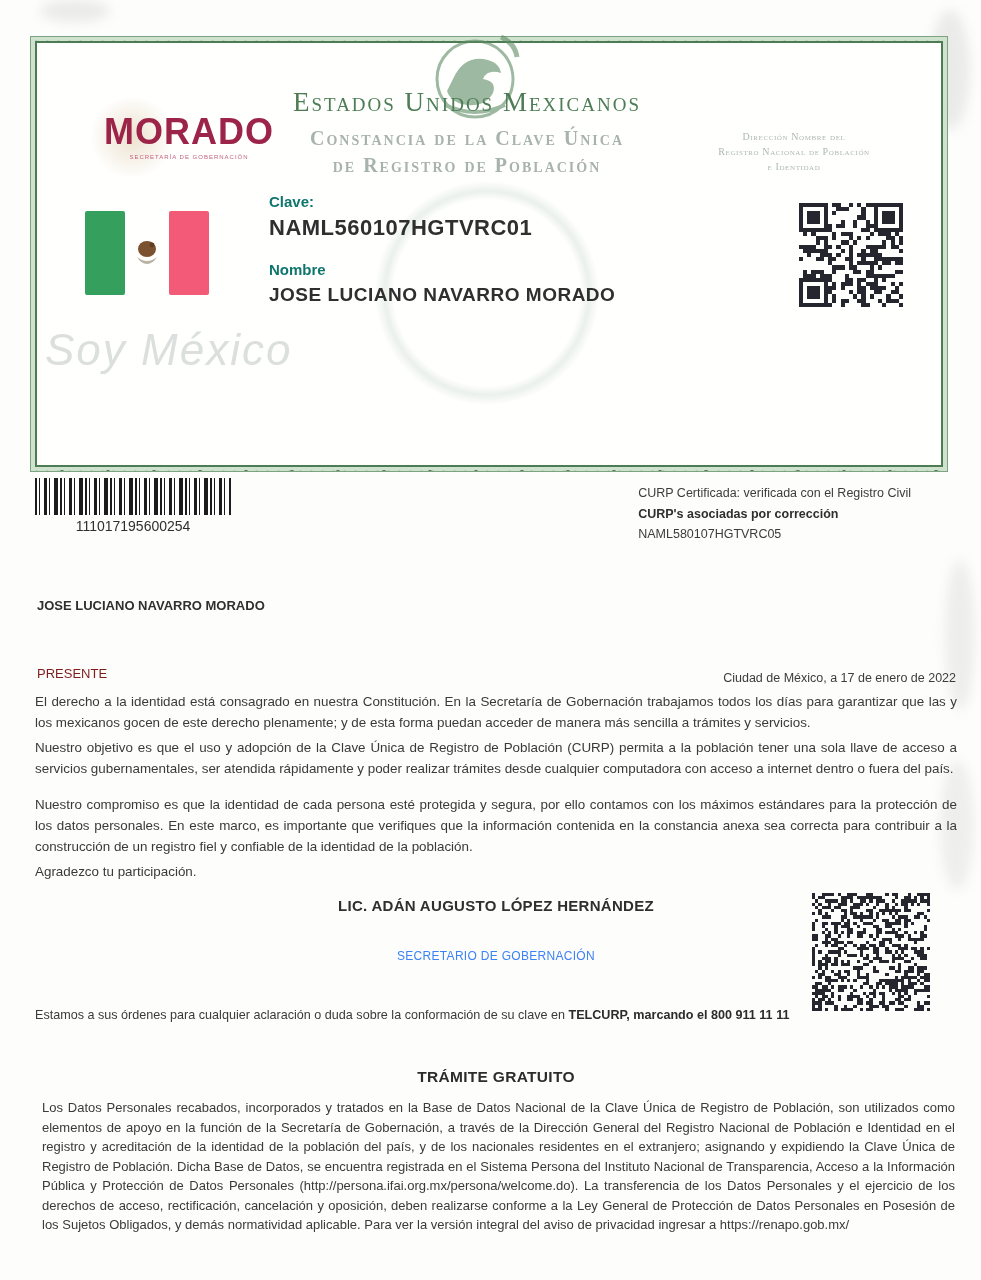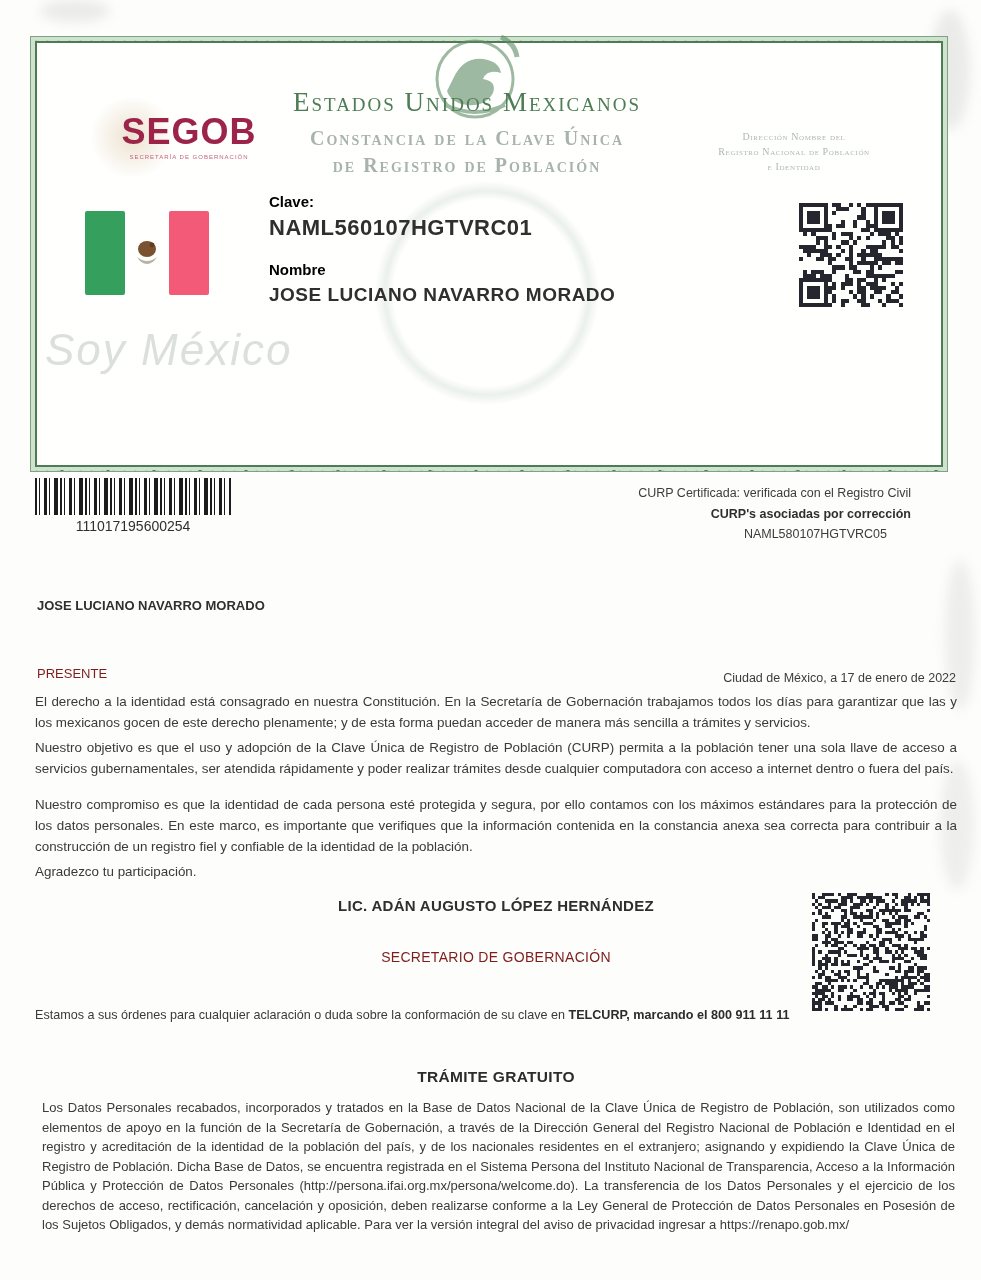--- a/index.html
+++ b/index.html
@@ -56,21 +56,21 @@
     position:absolute;right:42px;top:86px;width:210px;text-align:center;
     font-family:"Liberation Serif",serif;font-variant:small-caps;
     font-size:10px;line-height:1.5;color:#aeb9b1;letter-spacing:.6px;
   }
   .flag{position:absolute;left:48px;top:168px;width:124px;height:84px;display:flex;}
   .flag .g{width:40px;height:100%;background:#35a05d;border-radius:2px;}
   .flag .w{width:44px;height:100%;position:relative;}
   .flag .p{width:40px;height:100%;background:#f25a78;border-radius:2px;}
   .flag-eagle{position:absolute;left:8px;top:26px;}
   .clave-block{position:absolute;left:232px;top:150px;}
-  .field-label{font-size:15px;font-weight:bold;color:#000000;}
+  .field-label{font-size:15px;font-weight:bold;color:#0f766e;}
   .clave-value{font-size:22px;font-weight:bold;color:#2f2f2f;letter-spacing:.5px;margin-top:5px;}
   .nombre-block{position:absolute;left:232px;top:218px;}
   .nombre-value{font-size:19px;font-weight:bold;color:#2f2f2f;letter-spacing:.5px;margin-top:6px;}
   .qr1{position:absolute;right:38px;top:160px;width:104px;height:104px;}
   .watermark{
     position:absolute;left:8px;top:282px;
     font-size:44px;font-style:italic;color:#dbdfdd;letter-spacing:2px;white-space:nowrap;
   }
   .fields-row{position:absolute;left:232px;top:328px;display:flex;}
   .frow-col{margin-right:0;}
@@ -82,33 +82,33 @@
 
   
   .barcode{
     position:absolute;left:35px;top:478px;width:196px;height:37px;
     background:repeating-linear-gradient(90deg,
       #1c1c1c 0 2px,#fff 2px 4px,#1c1c1c 4px 5px,#fff 5px 9px,
       #1c1c1c 9px 12px,#fff 12px 14px,#1c1c1c 14px 15px,#fff 15px 19px,
       #1c1c1c 19px 23px,#fff 23px 25px);
   }
   .barcode-num{position:absolute;left:35px;top:518px;width:196px;text-align:center;font-size:14px;color:#2f2f2f;}
-  .cert-info{position:absolute;right:70px;top:486px;text-align:right;}
+  .cert-info{position:absolute;right:70px;top:486px;text-align:left;}
   .cert-info .l1{font-size:12.5px;color:#3c3c3c;margin-bottom:7px;}
   .cert-info .l2{font-size:12.5px;font-weight:bold;color:#2f2f2f;margin-bottom:6px;}
   .cert-info .l3{font-size:12.5px;color:#3c3c3c;padding-right:24px;}
 
   
   .addressee{position:absolute;left:37px;top:598px;font-size:13px;font-weight:bold;color:#2f2f2f;}
   .presente{position:absolute;left:37px;top:666px;font-size:13px;color:#7f1d1d;}
   .dateline{position:absolute;right:25px;top:671px;font-size:12.5px;color:#3c3c3c;}
   .para{position:absolute;left:35px;width:922px;font-size:13.4px;line-height:1.55;text-align:justify;color:#3a3a3a;}
   .p1{top:692px;} .p2{top:738px;} .p3{top:795px;} .p4{top:862px;text-align:left;}
   .sig-name{position:absolute;left:35px;top:897px;width:922px;text-align:center;font-size:15px;font-weight:bold;color:#2f2f2f;letter-spacing:.3px;}
-  .sig-title{position:absolute;left:35px;top:949px;width:922px;text-align:center;font-size:14px;color:#7f1d1d;letter-spacing:.3px;}
+  .sig-title{position:absolute;left:35px;top:949px;width:922px;text-align:center;font-size:12px;color:#3b82f6;letter-spacing:.3px;}
   .qr2{position:absolute;left:812px;top:893px;width:118px;height:118px;}
   .contact{position:absolute;left:35px;top:1008px;width:790px;font-size:12.6px;color:#3a3a3a;}
   .contact b{color:#2c2c2c;}
   .print-notice{position:absolute;left:35px;top:1050px;width:922px;font-size:12.6px;font-weight:bold;color:#2c2c2c;}
   .free-notice{position:absolute;left:35px;top:1068px;width:922px;text-align:center;font-size:15.5px;font-weight:bold;color:#2c2c2c;letter-spacing:.3px;}
   .privacy{position:absolute;left:42px;top:1098px;width:913px;font-size:13px;line-height:1.5;text-align:justify;color:#3a3a3a;}
 
   
   .qr{display:grid;width:100%;height:100%;}
   .qr i{background:#26262e;}
@@ -139,21 +139,21 @@
       </div>
 
       <div class="cert-title" style="font-variant:small-caps;">Estados Unidos Mexicanos</div>
       <div class="cert-sub" style="font-variant:small-caps;font-weight:bold;">
         <div>Constancia de la Clave Única</div>
         <div>de Registro de Población</div>
       </div>
 
       <div class="segob">
         <div class="segob-glow"></div>
-        <div class="segob-word">SEGOB</div>
+        <div class="segob-word">MORADO</div>
         <div class="segob-sub">SECRETARÍA DE GOBERNACIÓN</div>
       </div>
 
       <div class="dept">
         <div>Dirección Nombre del</div>
         <div>Registro Nacional de Población</div>
         <div>e Identidad</div>
       </div>
 
       <div class="flag">

